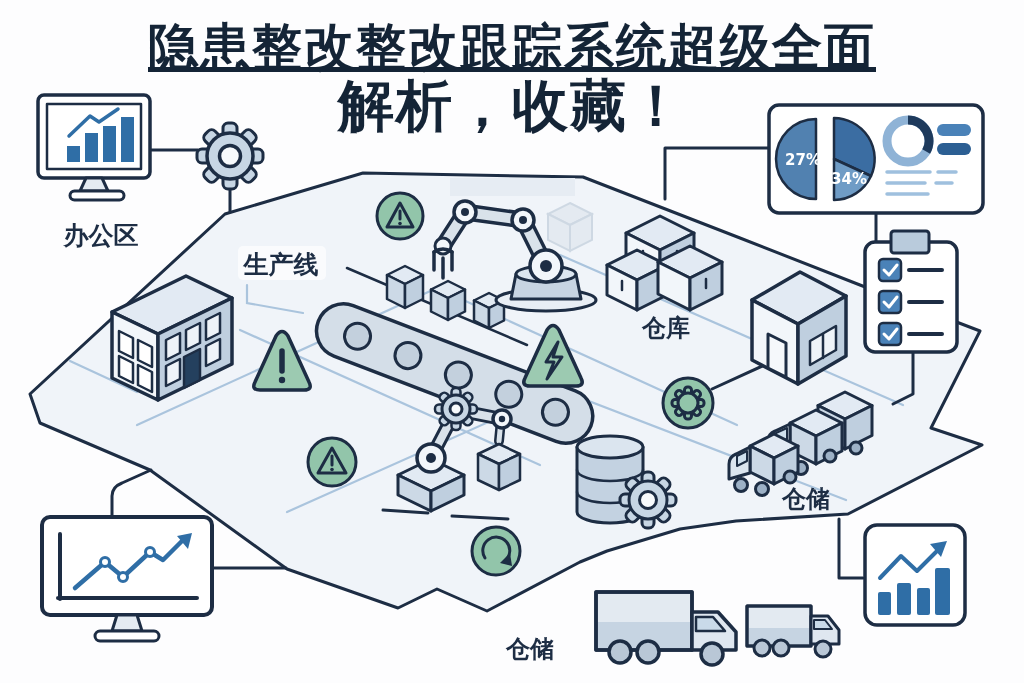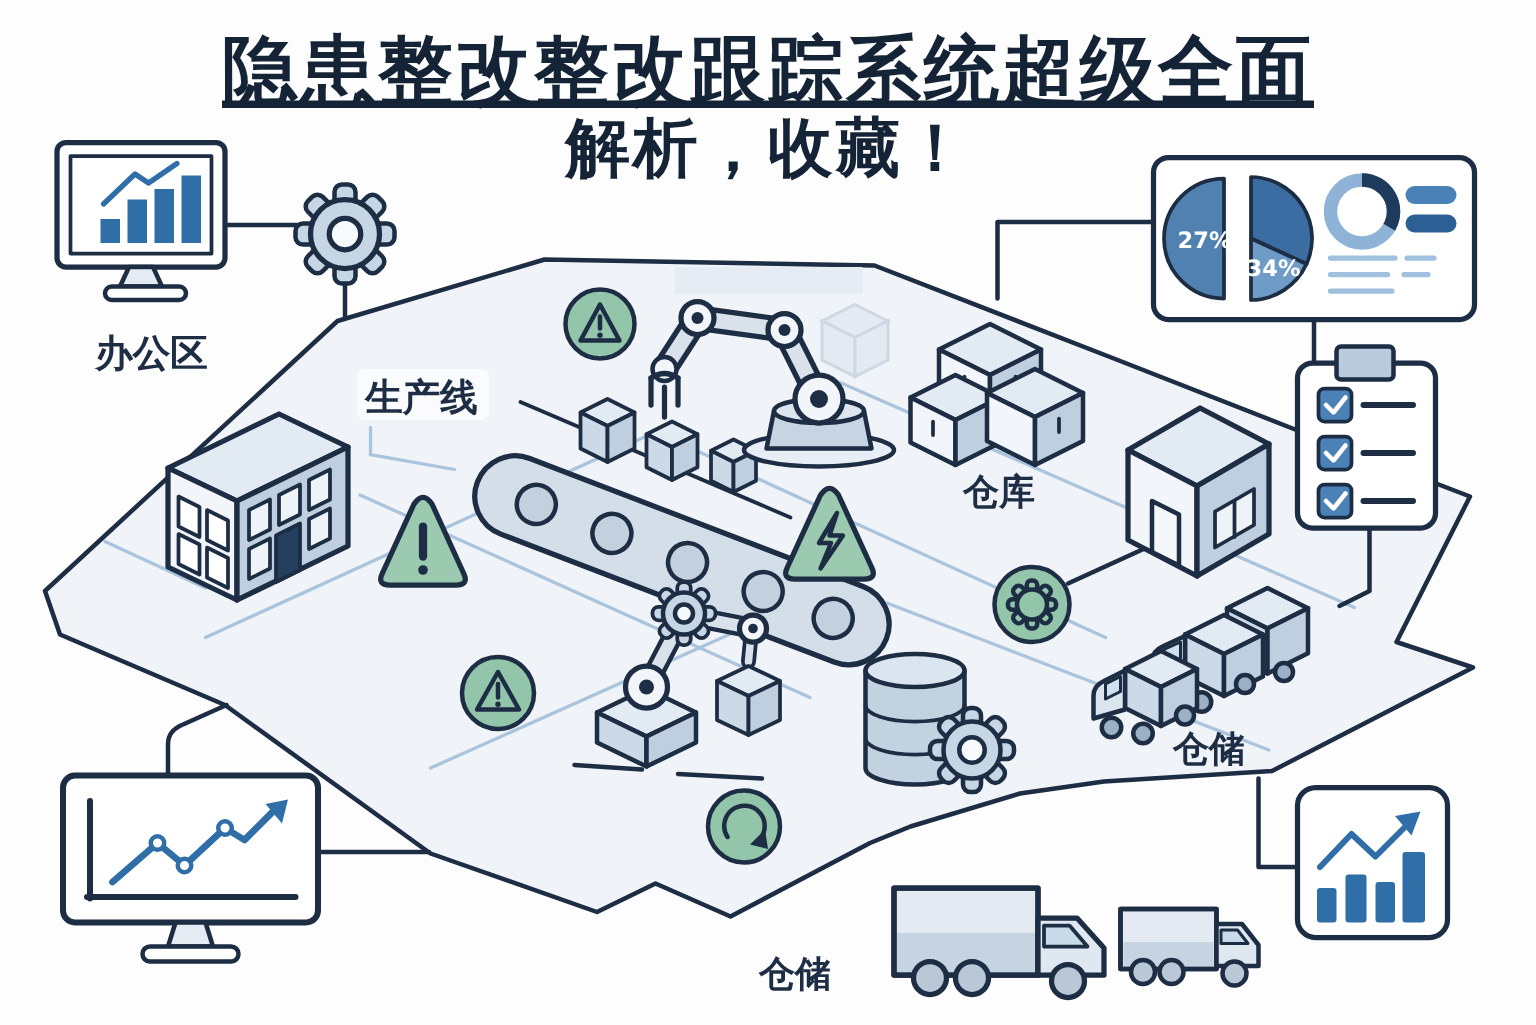--- a/index.html
+++ b/index.html
@@ -1,21 +1,21 @@
 <!DOCTYPE html>
 <html><head>
 <meta charset="utf-8">
 <style>
   html,body{margin:0;padding:0;background:#ffffff;}
   .stage{position:relative;width:1024px;height:683px;overflow:hidden;background:#fdfdfe;
          font-family:"DejaVu Sans","Liberation Sans",sans-serif;}
   .title{position:absolute;top:20px;left:0;right:0;text-align:center;color:#142436;
          font-weight:800;line-height:1.08;z-index:5;}
   .title .l1{font-size:50px;letter-spacing:2px;display:block;text-decoration:underline;}
-  .title .l2{font-size:43px;letter-spacing:2px;display:block;margin-top:2px;}
+  .title .l2{font-size:56px;letter-spacing:2px;display:block;margin-top:2px;}
   svg.scene{position:absolute;top:0;left:0;}
   
   .o2{stroke:#1d2d44;stroke-width:2;stroke-linejoin:round;stroke-linecap:round;}
   .o25{stroke:#1d2d44;stroke-width:2.5;stroke-linejoin:round;stroke-linecap:round;}
   .o3{stroke:#1d2d44;stroke-width:3;stroke-linejoin:round;stroke-linecap:round;}
   .o35{stroke:#1d2d44;stroke-width:3.5;stroke-linejoin:round;stroke-linecap:round;}
   .o4{stroke:#1d2d44;stroke-width:4;stroke-linejoin:round;stroke-linecap:round;}
   .road{stroke:#aac4dd;stroke-width:2.2;fill:none;stroke-linecap:round;}
   .nf{fill:none;}
   .fw{fill:#ffffff;}

